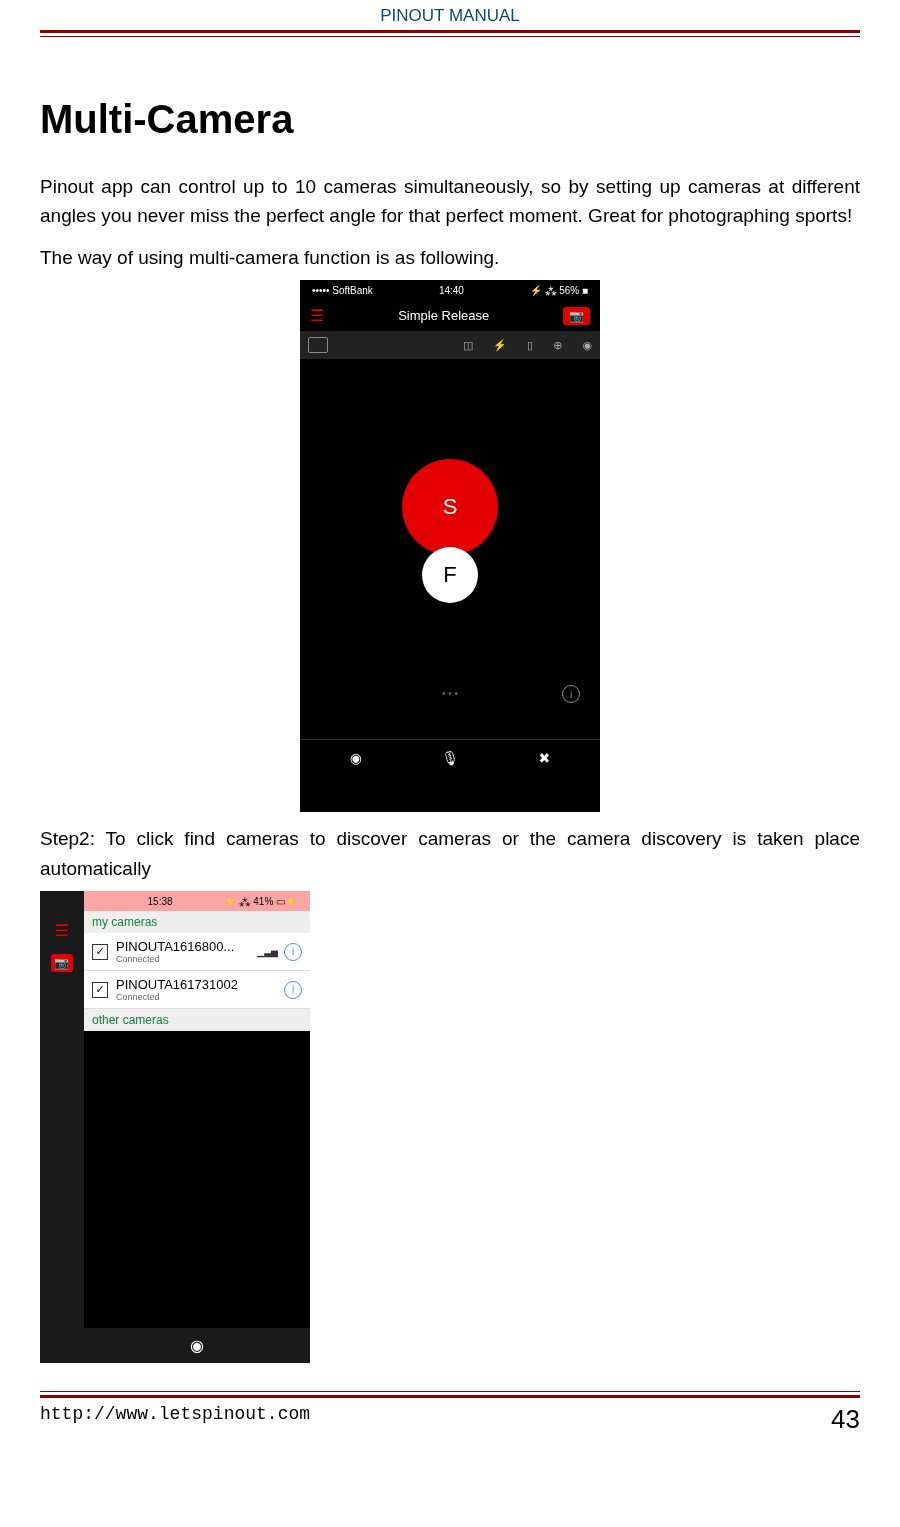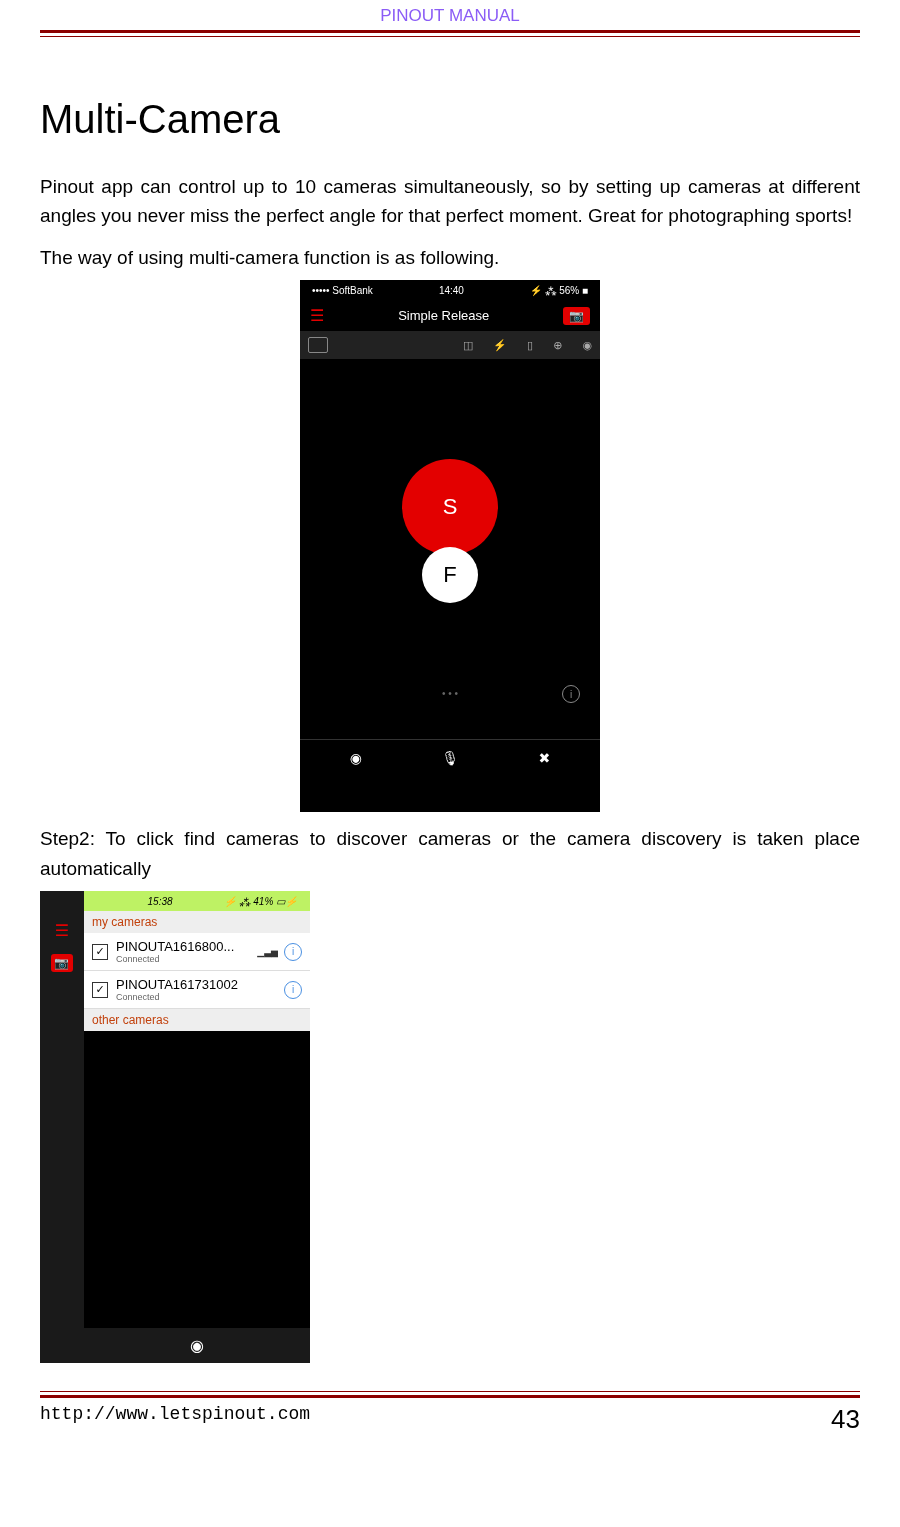--- a/index.html
+++ b/index.html
@@ -10,35 +10,35 @@
       width: 900px;
     }
     .page {
       padding: 0 40px;
       box-sizing: border-box;
     }
     .header {
       text-align: center;
       font-size: 17px;
       padding: 6px 0 4px;
-      color: #8b5cf6;
+      color: #0c4a6e;
     }
     .header-line {
       border-top: 3px solid #8b0000;
       margin-bottom: 3px;
     }
     .header-line2 {
       border-top: 1px solid #8b0000;
     }
     .content {
       padding-top: 60px;
     }
     h1 {
       font-size: 40px;
-      font-weight: normal;
+      font-weight: bold;
       margin: 0 0 30px 0;
       color: #000;
     }
     .body-text {
       font-size: 19px;
       line-height: 1.55;
       color: #000;
       text-align: justify;
     }
     .body-text p {
@@ -63,23 +63,22 @@
       width: 270px;
     }
     .status-bar {
       display: flex;
       justify-content: space-between;
       font-size: 10px;
       padding: 3px 12px;
       align-items: center;
     }
     .status-bar.light {
-      background: #bef264;
-      color: #000;
-      font-style: italic;
+      background: #fca5a5;
+      color: #000;
     }
     .nav-bar {
       display: flex;
       justify-content: space-between;
       align-items: center;
       padding: 6px 10px;
       font-size: 13px;
     }
     .menu-icon {
       color: #e30000;
@@ -170,21 +169,21 @@
       border-top: 1px solid #333;
       color: #fff;
       font-size: 14px;
     }
     .cam-list {
       background: #fff;
       color: #000;
     }
     .section-h {
       background: #eee;
-      color: #c2410c;
+      color: #15803d;
       font-size: 12px;
       padding: 4px 8px;
       text-align: left;
     }
     .cam-row {
       display: flex;
       align-items: center;
       padding: 6px 8px;
       border-bottom: 1px solid #ddd;
       font-size: 11px;

